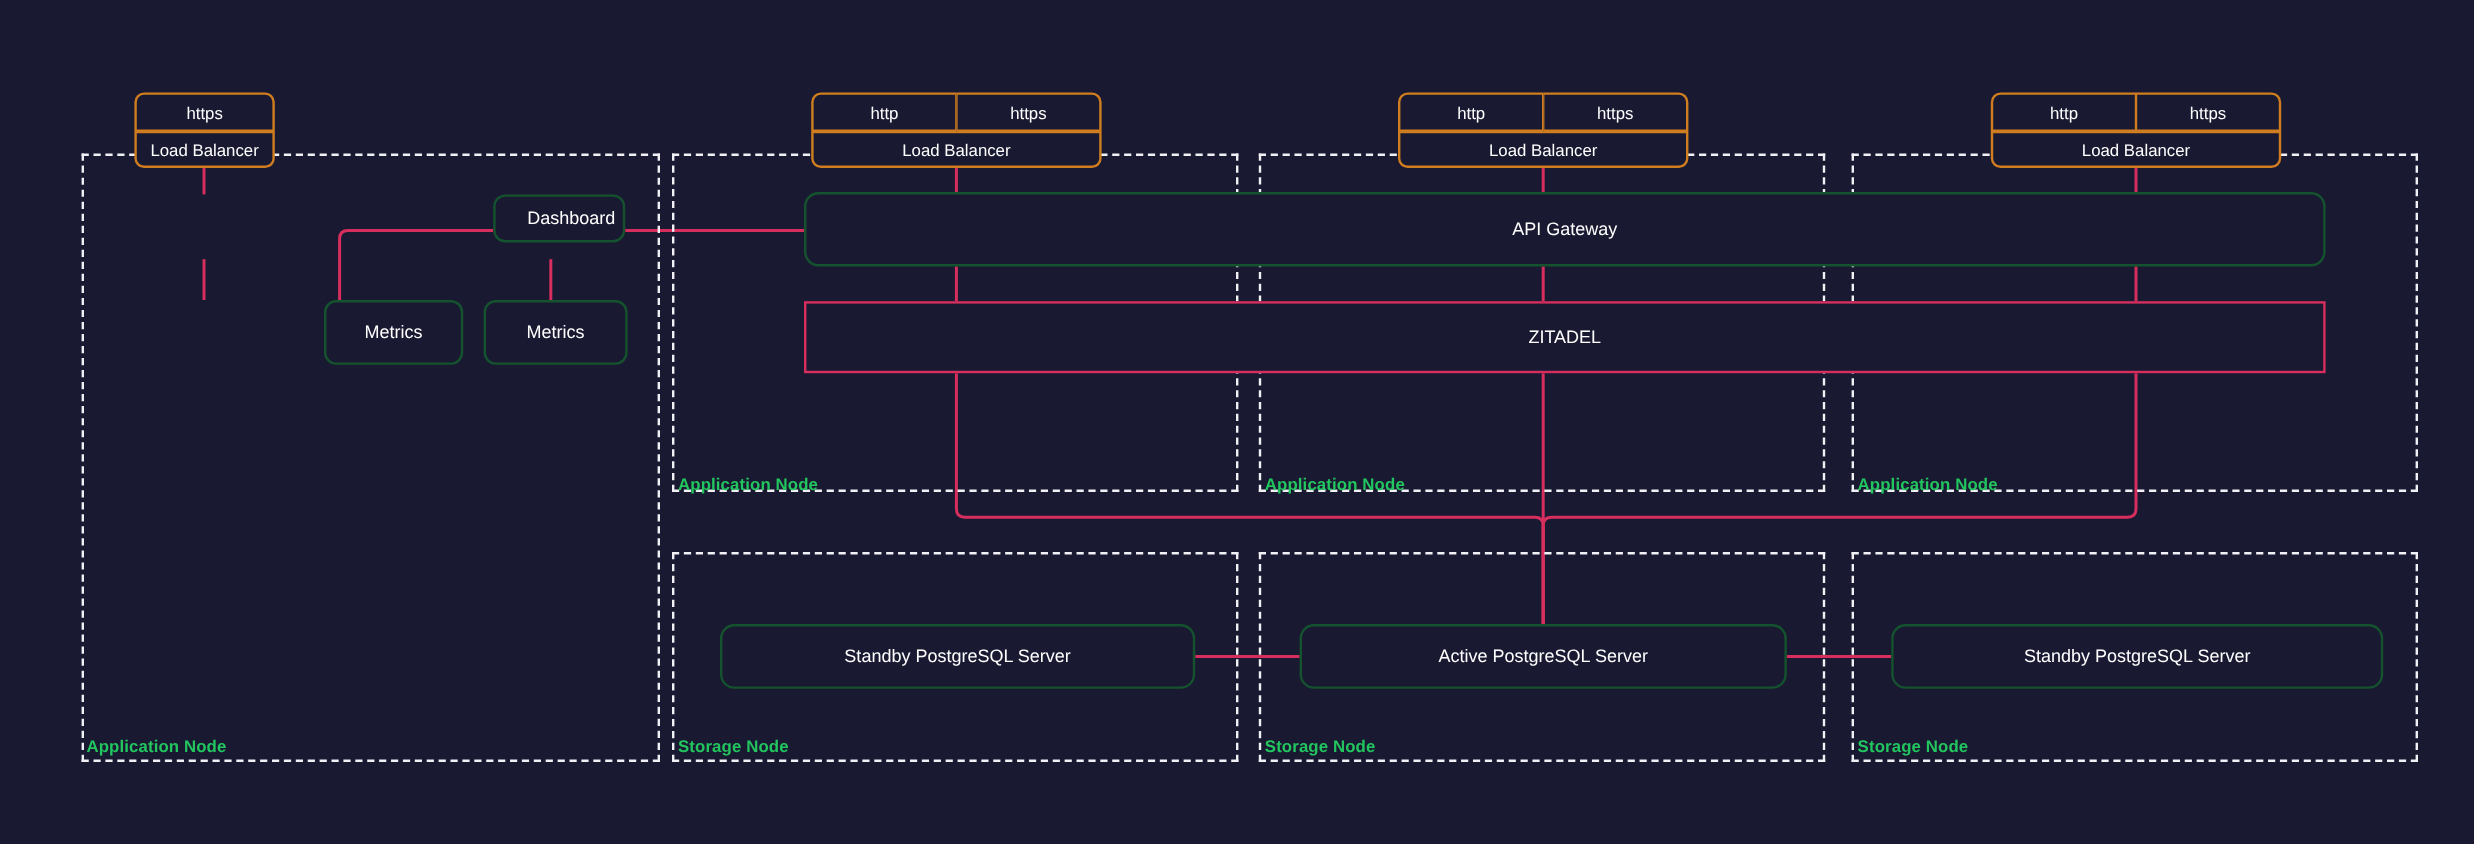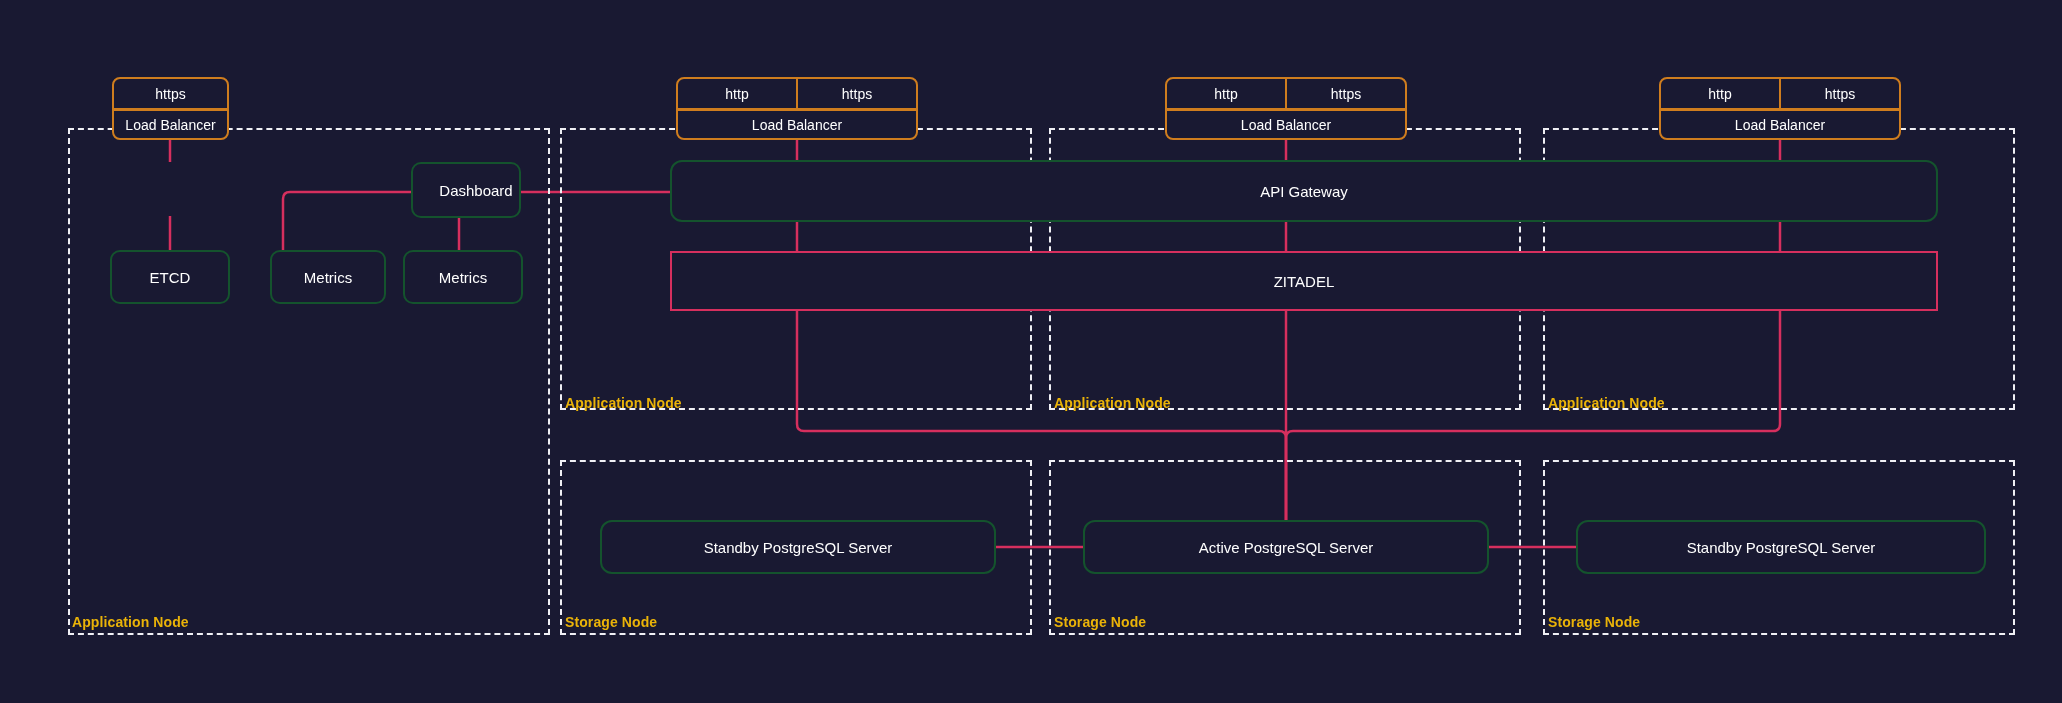--- a/index.html
+++ b/index.html
@@ -27,21 +27,21 @@
   }
   
   .node-box {
     position: absolute;
     border: 2px dashed #f0f0f5;
     box-sizing: border-box;
     background: transparent;
   }
   .node-label {
     position: absolute;
-    color: #eab308;
+    color: #22c55e;
     font-size: 14px;
     font-weight: bold;
     font-family: "Liberation Sans", sans-serif;
     white-space: nowrap;
     line-height: 1;
     letter-spacing: 0.1px;
   }
   
   .box {
     position: absolute;
@@ -122,22 +122,21 @@
       <path d="M 1489 547 L 1576 547"></path>
     </g>
   </svg>
 
   <div class="node-box" style="left:68px; top:128px; width:482px; height:507px;"></div>
   <div class="node-label" style="left:72px; top:615px;">Application Node</div>
 
   <div class="box orange lb-proto" style="left:112px; top:77px; width:117px; height:33px;">https</div>
   <div class="box orange lb-main" style="left:112px; top:110px; width:117px; height:30px;">Load Balancer</div>
 
-  <div class="box" style="left:110px; top:250px; width:120px; height:54px;">ETCD</div>
-  <div class="box" style="left:411px; top:162px; width:110px; height:56px;padding-left:20px;">Dashboard</div>
+  <div class="box" style="left:411px; top:162px; width:110px; height:40px;padding-left:20px;">Dashboard</div>
   <div class="box" style="left:270px; top:250px; width:116px; height:54px;">Metrics</div>
   <div class="box" style="left:403px; top:250px; width:120px; height:54px;">Metrics</div>
 
   <div class="node-box" style="left:560px; top:128px; width:472px; height:282px;"></div>
   <div class="node-label" style="left:565px; top:396px;">Application Node</div>
 
   <div class="node-box" style="left:1049px; top:128px; width:472px; height:282px;"></div>
   <div class="node-label" style="left:1054px; top:396px;">Application Node</div>
 
   <div class="node-box" style="left:1543px; top:128px; width:472px; height:282px;"></div>

